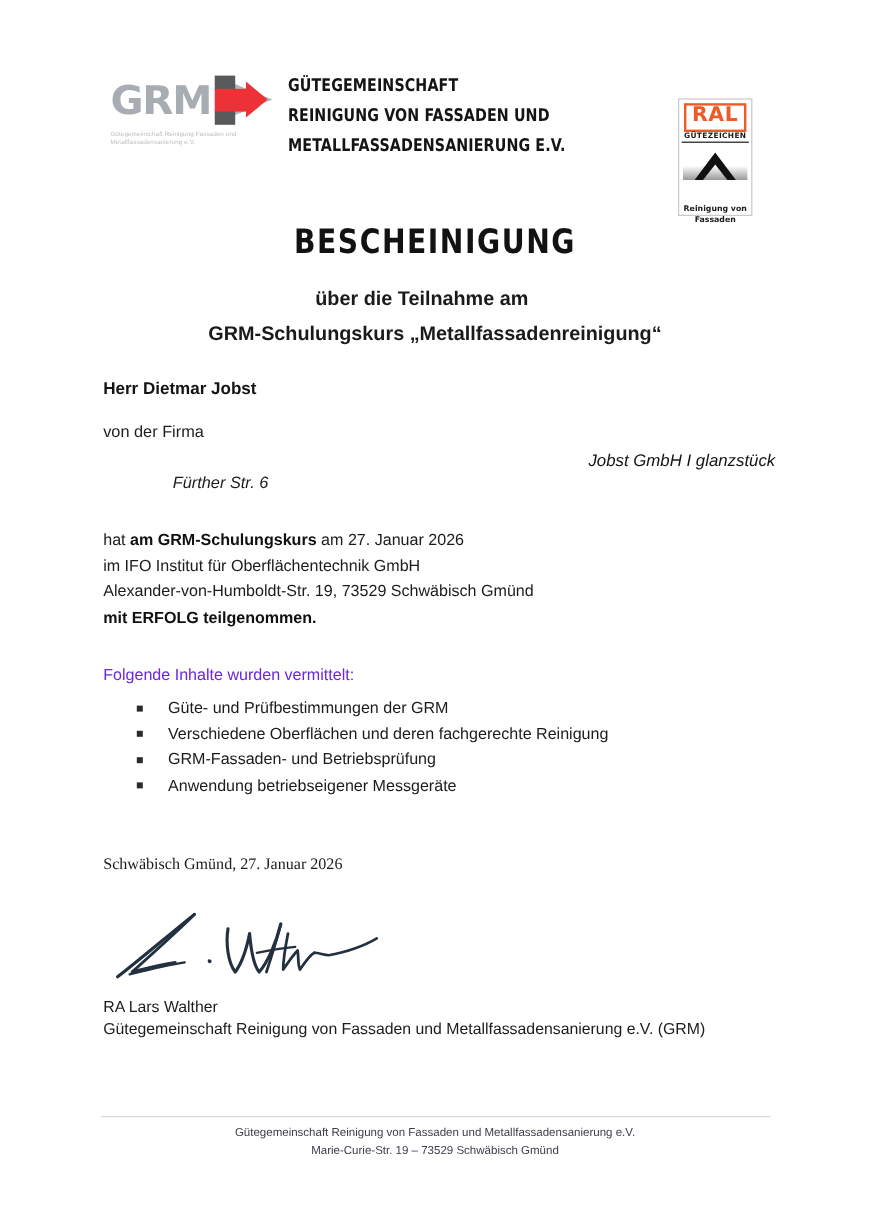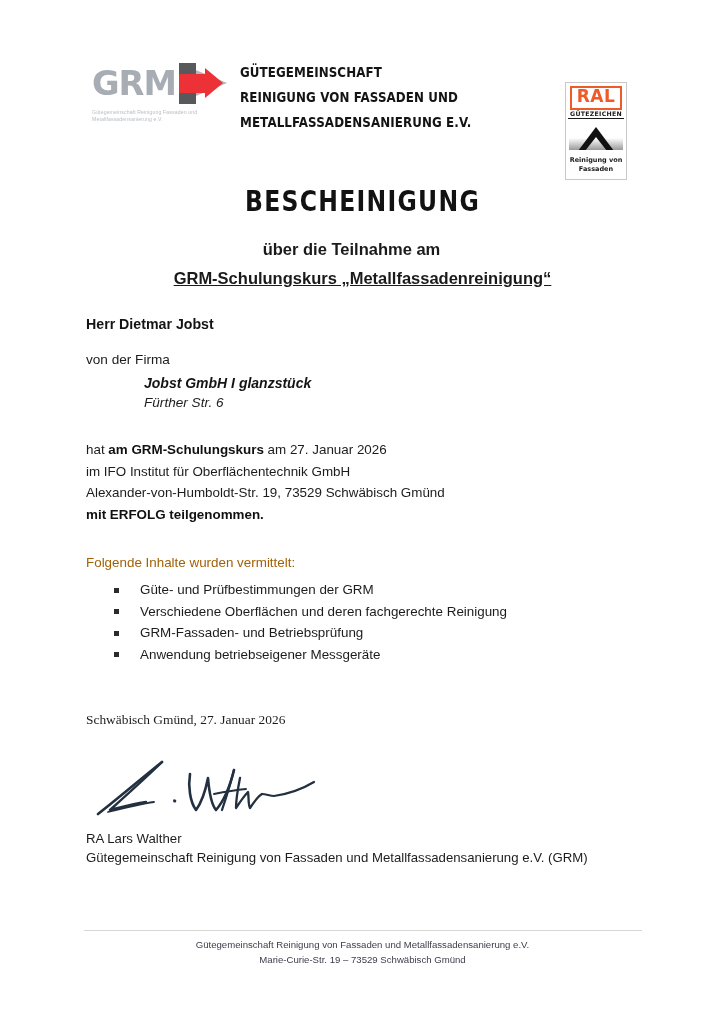--- a/index.html
+++ b/index.html
@@ -163,21 +163,21 @@
     padding-bottom: 1px;
   }
   .ral-peak {
     position: relative;
     margin: 5px auto 0 auto;
     width: 54px;
     height: 30px;
   }
   .ral-peak svg { display: block; }
   .ral-caption {
-    margin-top: 2px;
+    margin-top: 16px;
     text-align: center;
     font-family: "DejaVu Sans", sans-serif;
     font-weight: bold;
     font-size: 6.5px;
     line-height: 9px;
     color: #1a1a1a;
   }
 
   
   .doc-title {
@@ -207,21 +207,20 @@
   .subtitle2 {
     position: absolute;
     left: 0;
     top: 269px;
     width: 725px;
     text-align: center;
     font-family: "Liberation Sans", sans-serif;
     font-weight: bold;
     font-size: 16.5px;
     color: #1a1a1a;
-    text-decoration: underline;
   }
 
   
   .body-block {
     position: absolute;
     left: 86px;
     top: 315px;
     width: 560px;
     font-family: "Liberation Sans", sans-serif;
     font-size: 13.4px;
@@ -241,38 +240,39 @@
   }
   .company-block {
     margin-top: 4px;
     margin-left: 58px;
     font-style: italic;
     font-size: 13.6px;
     line-height: 20px;
     color: #1c1c1c;
   }
   .company-name {
-    font-weight: bold;
+    font-weight: normal;
     font-size: 14px;
     color: #141414;
+    text-align: right;
   }
 
   .course-block {
     margin-top: 26px;
     font-size: 13.4px;
     line-height: 21.5px;
     color: #1c1c1c;
   }
   .course-block b { color: #101010; }
 
   .contents-intro {
     margin-top: 28px;
     font-size: 13.4px;
     line-height: 20px;
-    color: #a16207;
+    color: #6d28d9;
   }
   ul.contents-list {
     margin: 6px 0 0 0;
     padding: 0 0 0 28px;
     list-style: none;
   }
   ul.contents-list li {
     position: relative;
     font-size: 13.4px;
     line-height: 21.5px;

